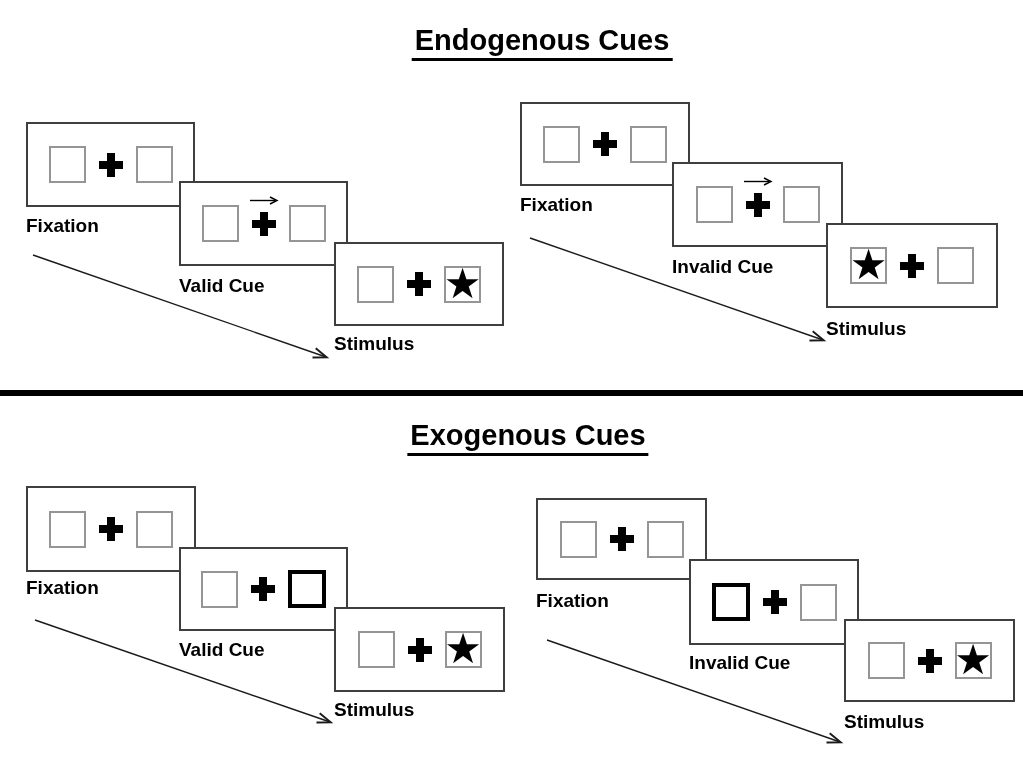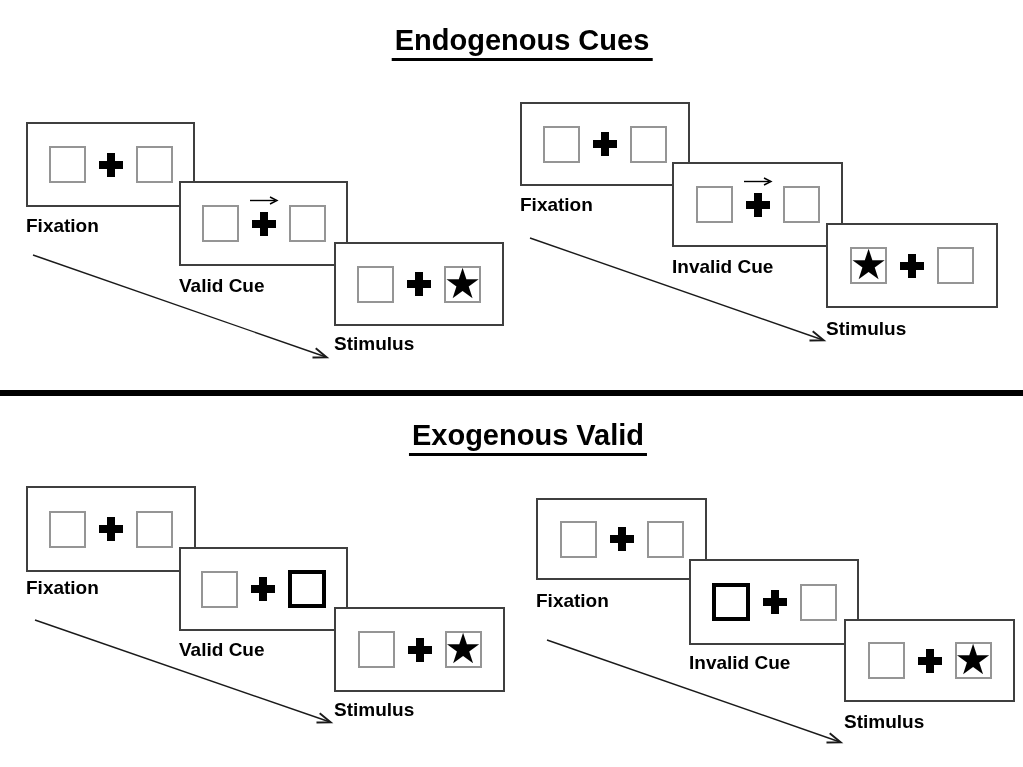--- a/index.html
+++ b/index.html
@@ -84,21 +84,21 @@
   .arrows{
     position:absolute;left:0;top:0;
     pointer-events:none;
   }
 </style>
 </head>
 <body>
 
 <div class="stage">
 
-  <div class="section-title" style="left:522px;top:24px;">Endogenous Cues</div>
+  <div class="section-title" style="left:542px;top:24px;">Endogenous Cues</div>
 
   <div class="panel" style="left:26px;top:122px;width:169px;height:85px;z-index:1;">
     <span class="sq"></span>
     <span class="cross-wrap">
         <span class="cross"></span>
       </span>
     <span class="sq"></span>
   </div>
   <div class="lbl" style="left:26px;top:215px;width:169px;">Fixation</div>
 
@@ -154,21 +154,21 @@
       </span>
     <span class="cross-wrap">
         <span class="cross"></span>
       </span>
     <span class="sq"></span>
   </div>
   <div class="lbl" style="left:826px;top:318px;width:172px;">Stimulus</div>
 
   <div class="divider"></div>
 
-  <div class="section-title" style="left:528px;top:419px;">Exogenous Valid</div>
+  <div class="section-title" style="left:528px;top:419px;">Exogenous Cues</div>
 
   <div class="panel" style="left:26px;top:486px;width:170px;height:86px;z-index:1;">
     <span class="sq"></span>
     <span class="cross-wrap">
         <span class="cross"></span>
       </span>
     <span class="sq"></span>
   </div>
   <div class="lbl" style="left:26px;top:577px;width:170px;">Fixation</div>
 

